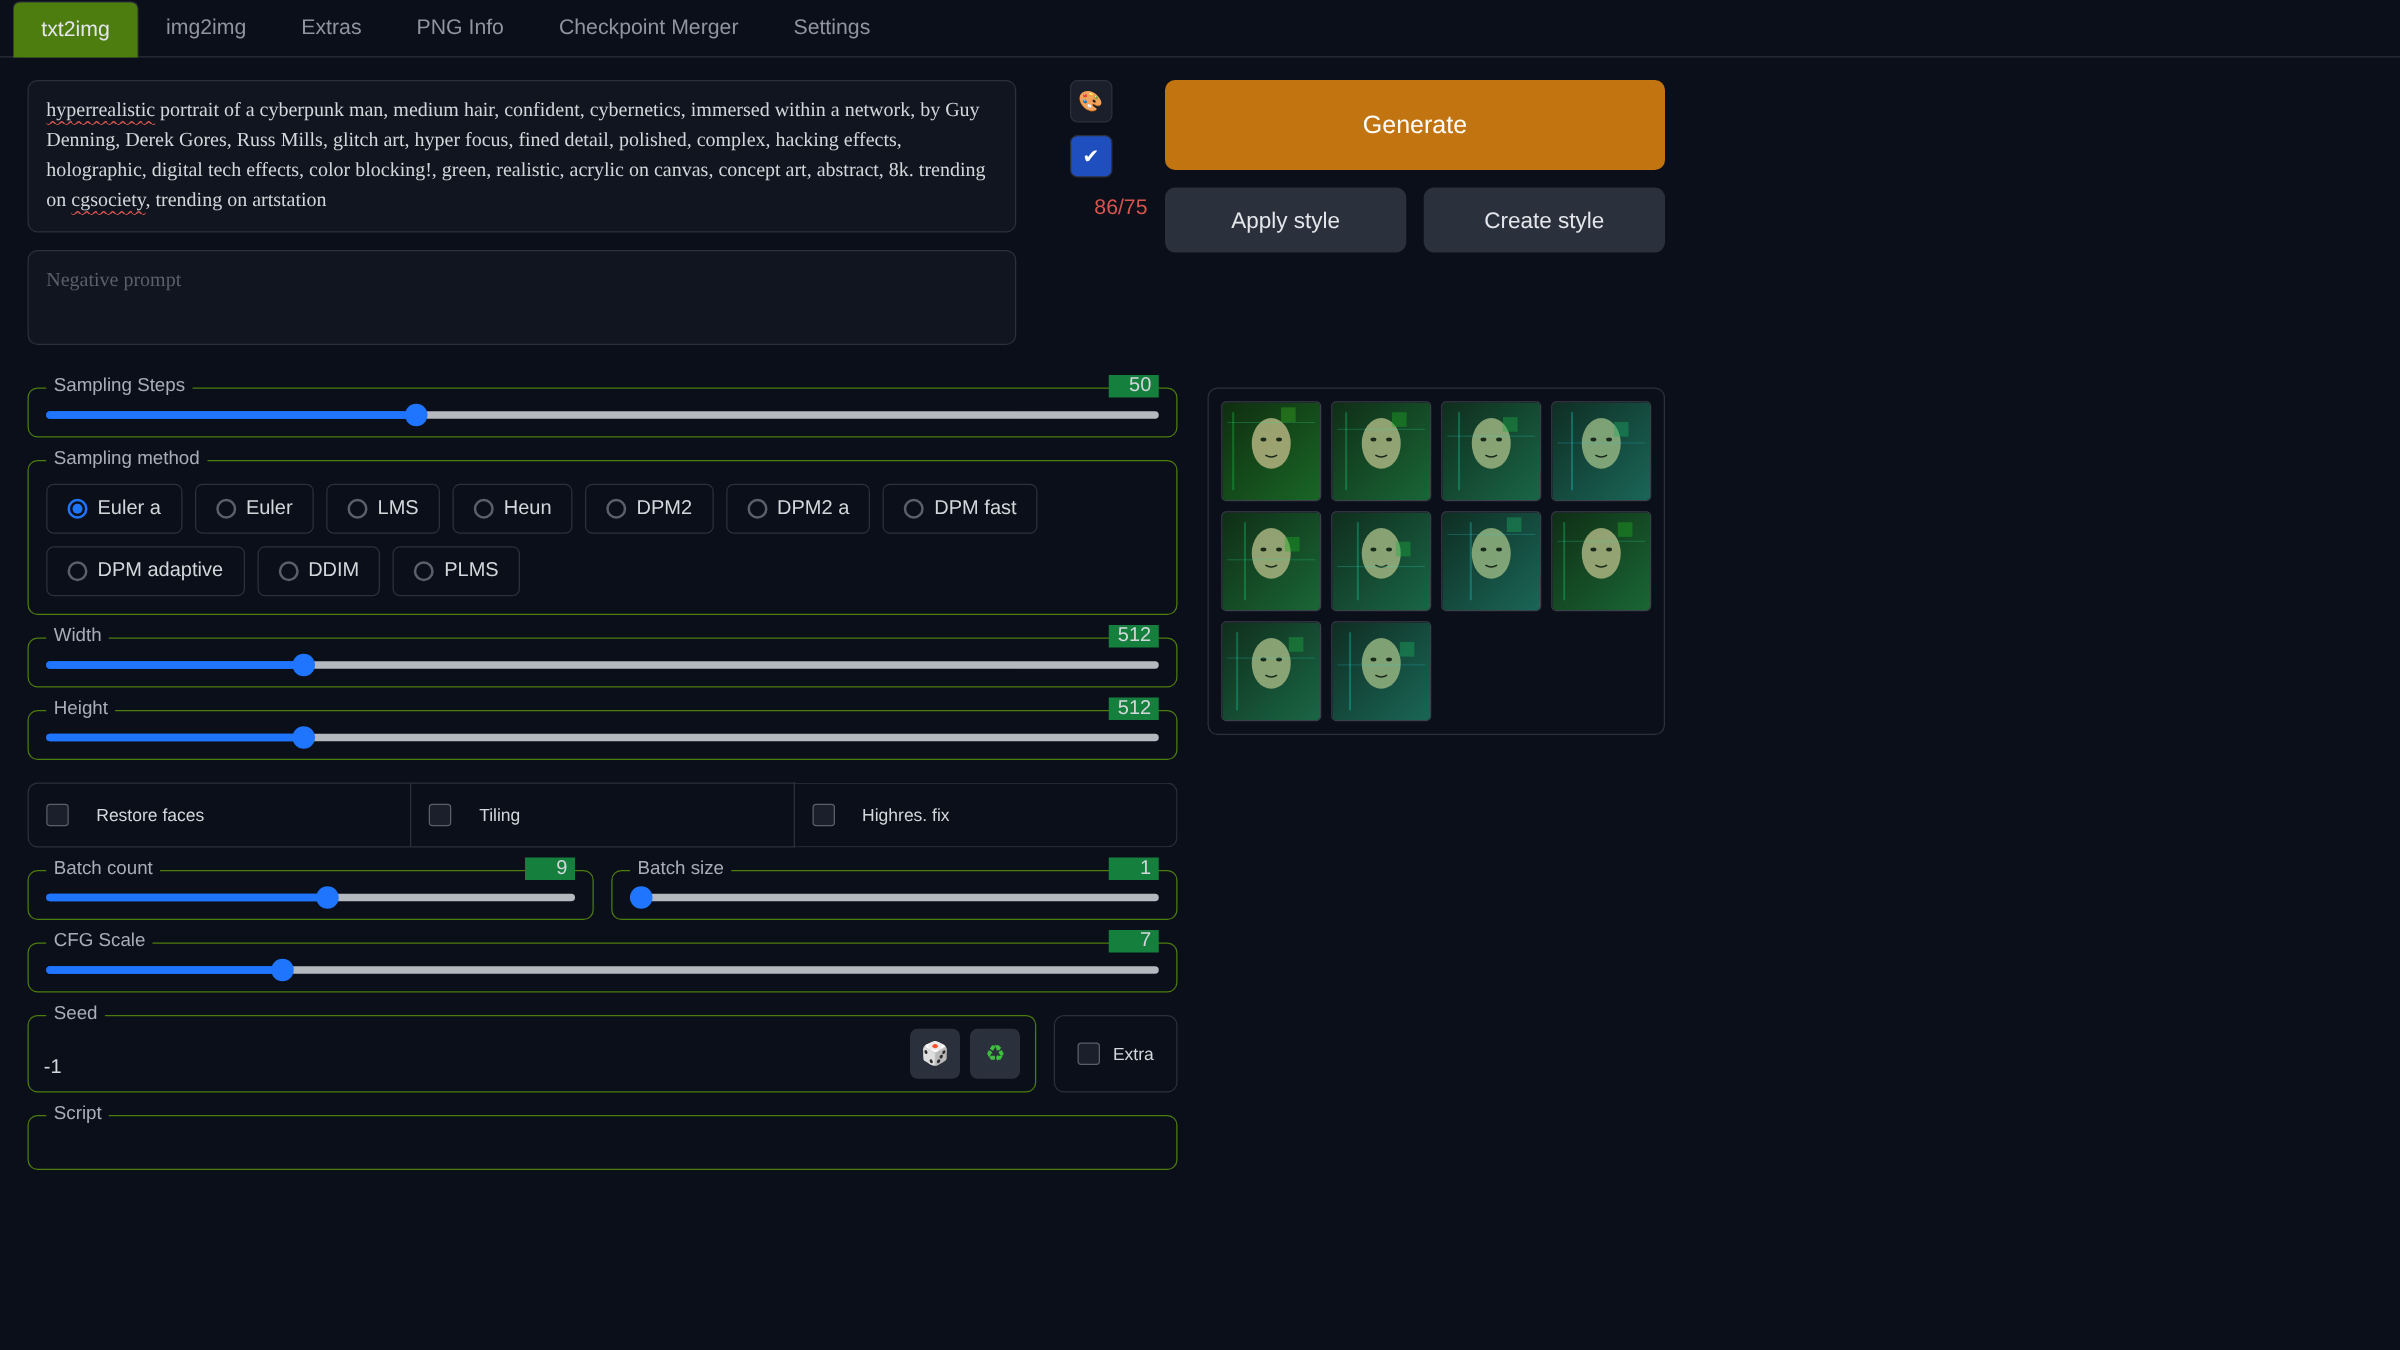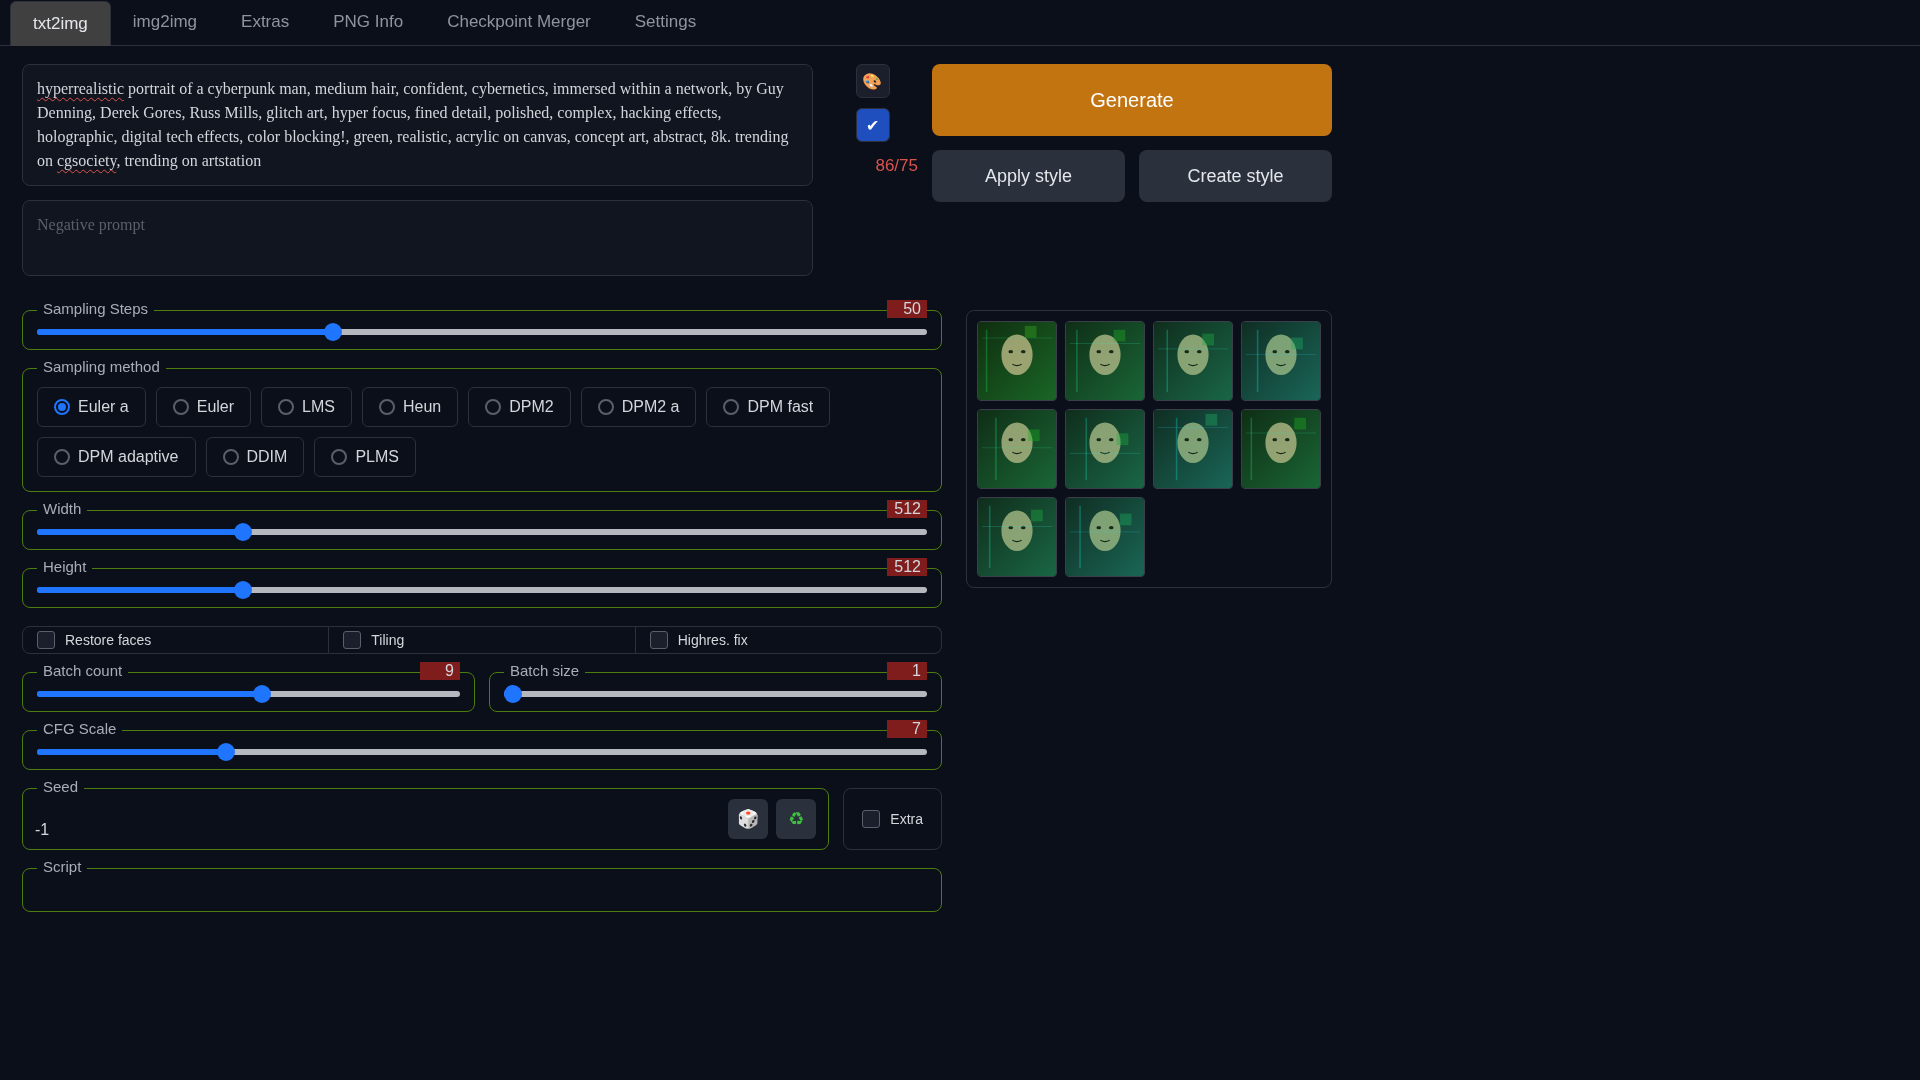--- a/index.html
+++ b/index.html
@@ -22,21 +22,21 @@
   padding: 12px 22px;
   color: #8e94a0;
   cursor: pointer;
   font-size: 17px;
 }
 .tab.active {
   color: #e4e6eb;
   border: 1px solid #2c303a;
   border-bottom: none;
   border-radius: 6px 6px 0 0;
-  background: #404040;
+  background: #4d7c0f;
   position: relative;
   top: 1px;
 }
 .main {
   display: flex;
   padding: 18px 22px;
   gap: 20px;
 }
 .left { flex: 0 0 1310px; display: flex; flex-direction: column; gap: 14px; }
 
@@ -119,40 +119,40 @@
   -webkit-appearance: none; width: 18px; height: 18px; background: #1f75fe; border-radius: 50%; cursor: pointer;
 }
 .slider-fill {
   position: relative;
 }
 .slider-fill::before {
   content: ''; position: absolute; left: 0; top: 50%; transform: translateY(-50%);
   height: 6px; background: #1f75fe; border-radius: 3px 0 0 3px;
   width: var(--fill, 0%);
 }
-.slider-val { color: #d3d6db; min-width: 40px; text-align: right; font-size: 16px; position: absolute; right: 14px; top: -11px; background:#7f1d1d; padding:0 6px;}
+.slider-val { color: #d3d6db; min-width: 40px; text-align: right; font-size: 16px; position: absolute; right: 14px; top: -11px; background:#15803d; padding:0 6px;}
 
 .radio-grid { display: flex; flex-wrap: wrap; gap: 10px; }
 .radio-opt {
   border: 1px solid #2c303a;
   border-radius: 6px;
   padding: 10px 16px;
   display: flex; align-items: center; gap: 8px;
   cursor: pointer;
   font-size: 16px;
 }
 .radio-dot {
   width: 16px; height: 16px; border: 2px solid #5a5f6b; border-radius: 50%;
   display: inline-flex; align-items: center; justify-content: center;
 }
 .radio-opt.selected .radio-dot { border-color: #1f75fe; }
 .radio-opt.selected .radio-dot::after { content:''; width:8px; height:8px; background:#1f75fe; border-radius:50%; }
 
 .check-row { display: flex; }
-.check-cell { flex: 1; border: 1px solid #2c303a; padding: 4px 14px; display:flex; align-items:center; gap:10px; }
+.check-cell { flex: 1; border: 1px solid #2c303a; padding: 16px 14px; display:flex; align-items:center; gap:22px; }
 .check-cell:first-child { border-radius: 8px 0 0 8px; }
 .check-cell:last-child { border-radius: 0 8px 8px 0; }
 .check-cell + .check-cell { border-left: none; }
 .checkbox { width:18px; height:18px; border:1px solid #5a5f6b; border-radius:3px; background:#1a1f2b; cursor:pointer; }
 
 .double-group { display:flex; gap:14px; }
 .double-group .group { flex:1; }
 
 .seed-row { display:flex; gap:14px; }
 .seed-group { flex:1; display:flex; gap:8px; align-items:flex-end; }

